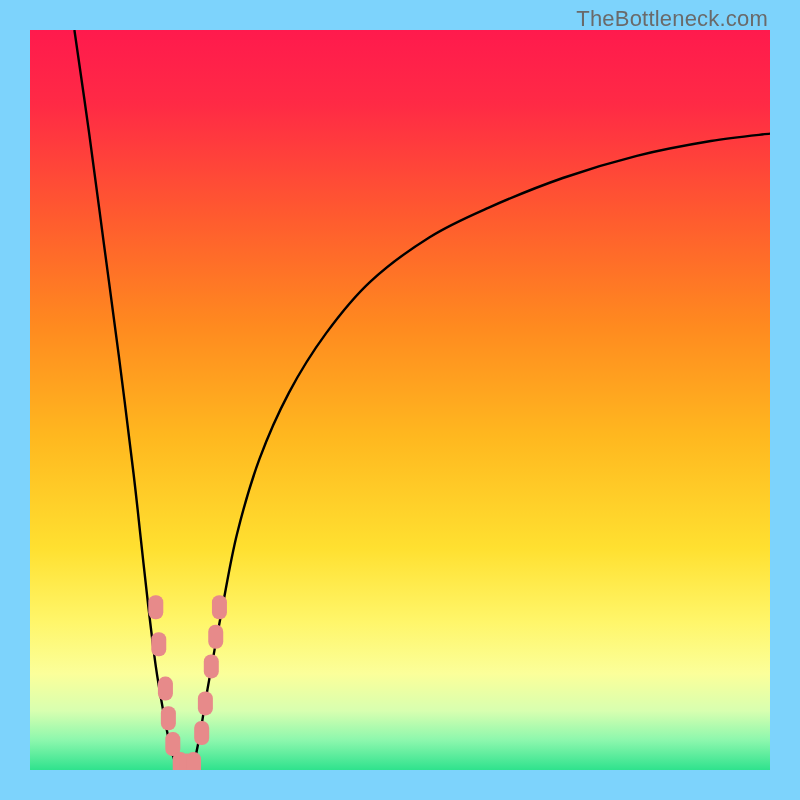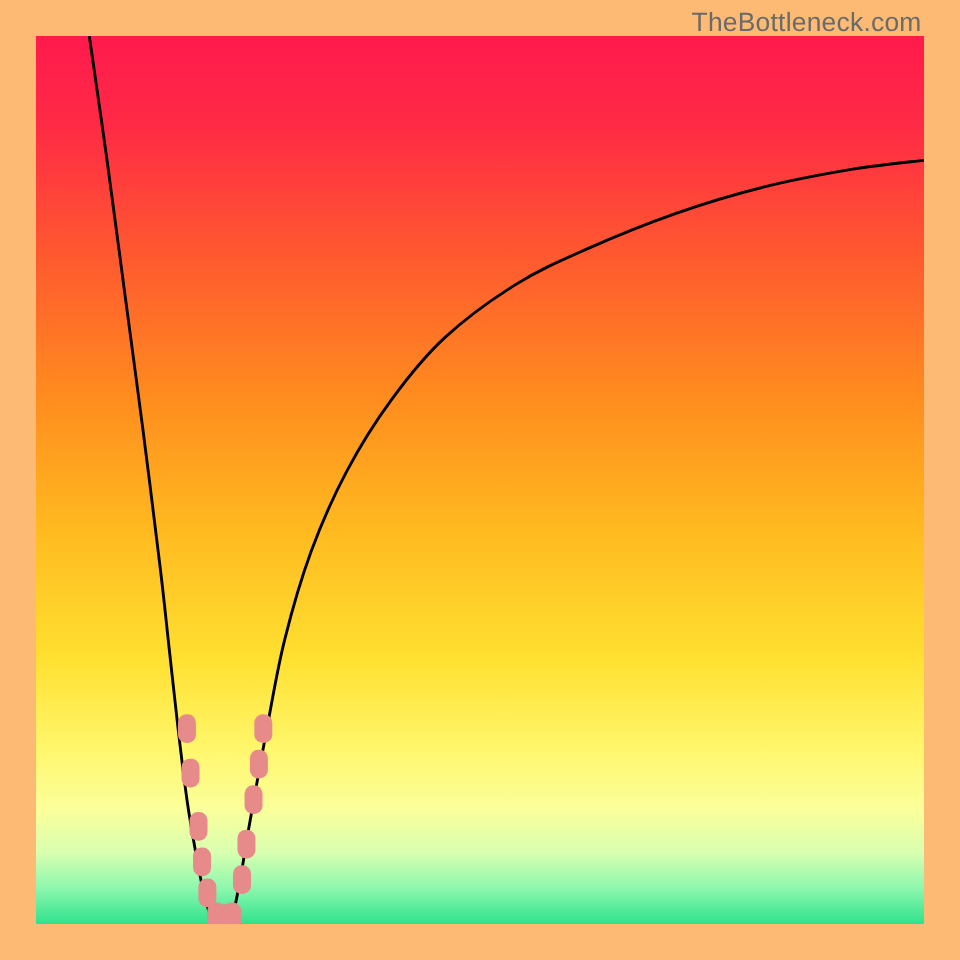--- a/index.html
+++ b/index.html
@@ -8,21 +8,21 @@
     width: 800px;
     height: 800px;
     overflow: hidden;
     background: #000;
     font-family: Arial, Helvetica, sans-serif;
   }
   .frame {
     position: relative;
     width: 800px;
     height: 800px;
-    background: #fdba74;
+    background: #7dd3fc;
   }
   .plot-area {
     position: absolute;
     left: 30px;
     top: 30px;
     width: 740px;
     height: 740px;
     overflow: hidden;
   }
   .gradient {

